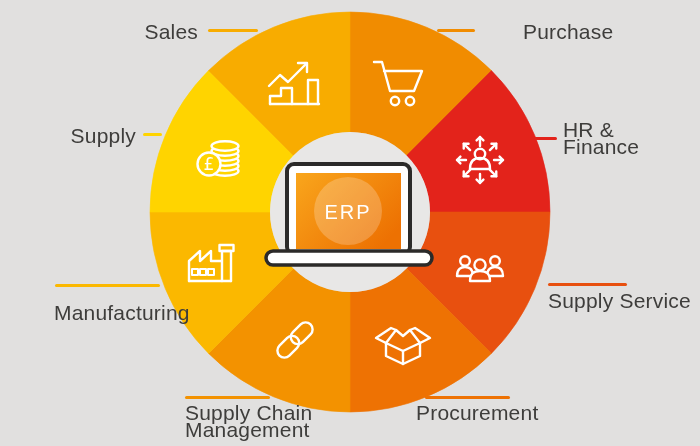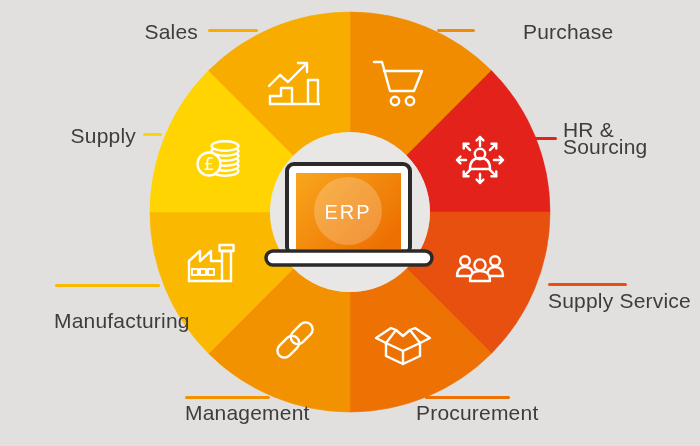--- a/index.html
+++ b/index.html
@@ -155,40 +155,41 @@
   </div>
   <div class="cline" style="left: 208px; top: 29px; width: 50px; background-color: rgb(248, 172, 0);"></div>
 
   <div class="callout" style="left: 511px; top: 23px; color: rgb(62, 61, 59); margin-left: 12px;">
     <div>Purchase</div>
   </div>
   <div class="cline" style="left: 437px; top: 29px; width: 38px; background-color: rgb(241, 140, 0);"></div>
 
   <div class="callout" style="left: 563px; top: 121px; width: 50px; text-align: left; color: rgb(62, 61, 59);">
     <div>HR &amp;</div>
-    <div>Sourcing</div>
+    <div>Finance</div>
   </div>
   <div class="cline" style="left: 530px; top: 137px; width: 27px; background-color: rgb(227, 35, 27);"></div>
 
   <div class="callout" style="left: 548px; top: 292px; color: rgb(62, 61, 59);">
     <div>Supply Service</div>
   </div>
   <div class="cline" style="left: 548px; top: 283px; width: 79px; background-color: rgb(232, 80, 15);"></div>
 
   <div class="callout" style="left: 416px; top: 404px; width: 100px; text-align: left; color: rgb(62, 61, 59);">
     <div>Procurement</div>
   </div>
   <div class="cline" style="left: 425px; top: 396px; width: 85px; background-color: rgb(238, 114, 3);"></div>
 
   <div class="callout" style="left: 185px; top: 404px; color: rgb(62, 61, 59);">
+    <div>Supply Chain</div>
     <div>Management</div>
   </div>
   <div class="cline" style="left: 185px; top: 396px; width: 85px; background-color: rgb(243, 146, 0);"></div>
 
-  <div class="callout" style="left: 54px; top: 312px; color: rgb(62, 61, 59);">
+  <div class="callout" style="left: 54px; top: 304px; color: rgb(62, 61, 59);">
     <div>Manufacturing</div>
   </div>
   <div class="cline" style="left: 55px; top: 284px; width: 105px; background-color: rgb(251, 184, 0);"></div>
 
   <div class="callout" style="left: 56px; top: 127px; width: 80px; text-align: right; color: rgb(62, 61, 59);">
     <div>Supply</div>
   </div>
   <div class="cline" style="left: 143px; top: 133px; width: 19px; background-color: rgb(255, 212, 0);"></div>
 
 </div>

